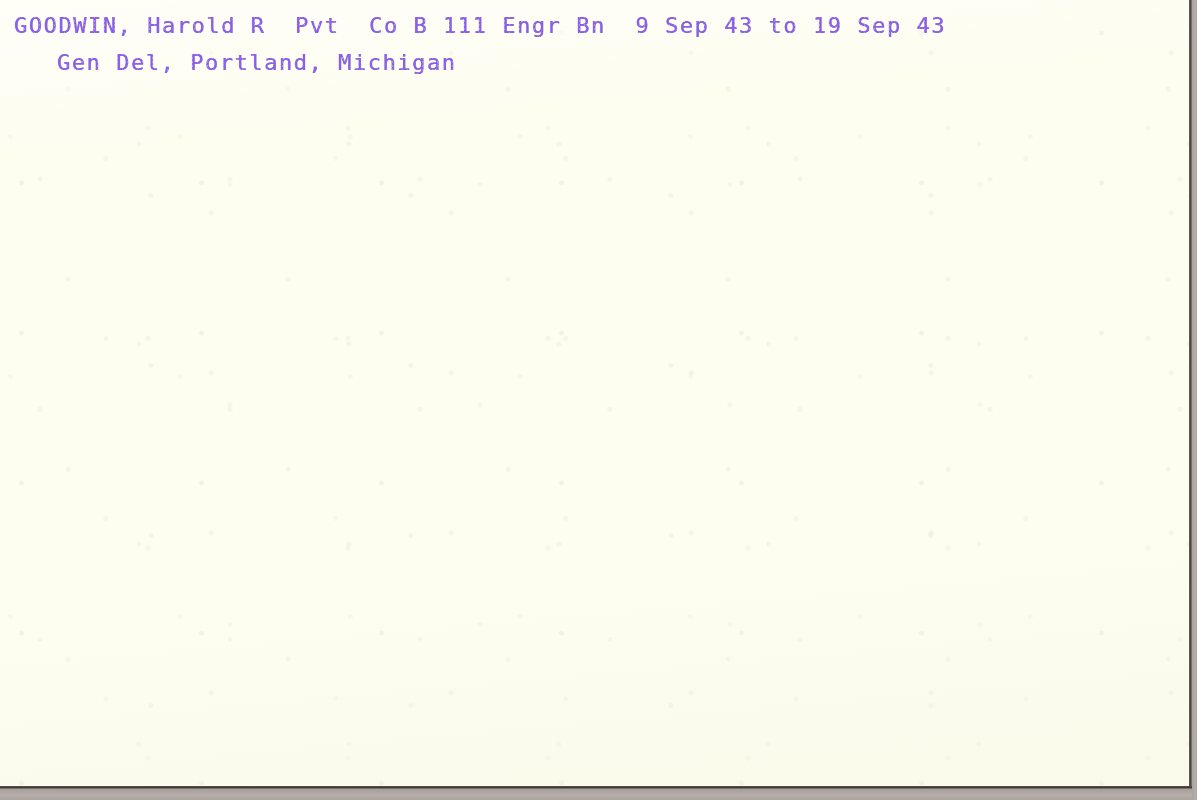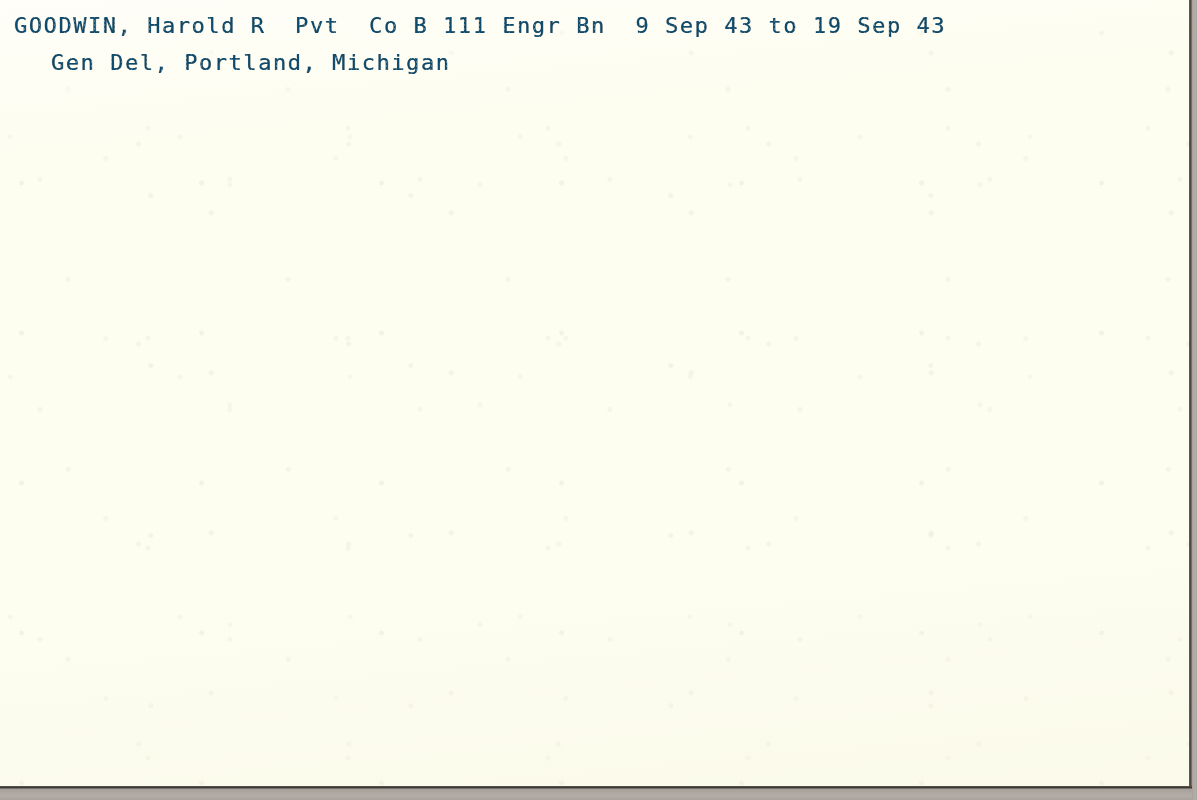--- a/index.html
+++ b/index.html
@@ -108,32 +108,32 @@
   
   .typed {
     position: absolute;
     left: 0;
     top: 0;
     width: 100%;
   }
   .typed-line {
     position: absolute;
     white-space: pre;
-    color: #0c4a6e;
+    color: #8b5cf6;
     font-family: "DejaVu Sans Mono", "Liberation Mono", monospace;
     font-size: 22px;
     letter-spacing: 1.55px;
     text-shadow:
        0.4px 0.3px 0 rgba(90,86,80,0.42),
       -0.4px 0.25px 0 rgba(104,99,92,0.30),
        0.25px -0.35px 0 rgba(120,114,106,0.22);
     -webkit-font-smoothing: antialiased;
   }
   .line-1 { left: 14px;  top: 13px; }
-  .line-2 { left: 51px;  top: 50px; }
+  .line-2 { left: 57px;  top: 50px; }
 
   
   .typed-line::after {
     content: "";
     position: absolute;
     inset: -2px;
     pointer-events: none;
     background-image:
       radial-gradient(circle, rgba(253,253,240,0.9) 0 0.6px, transparent 1.1px);
     background-size: 5px 4px;

